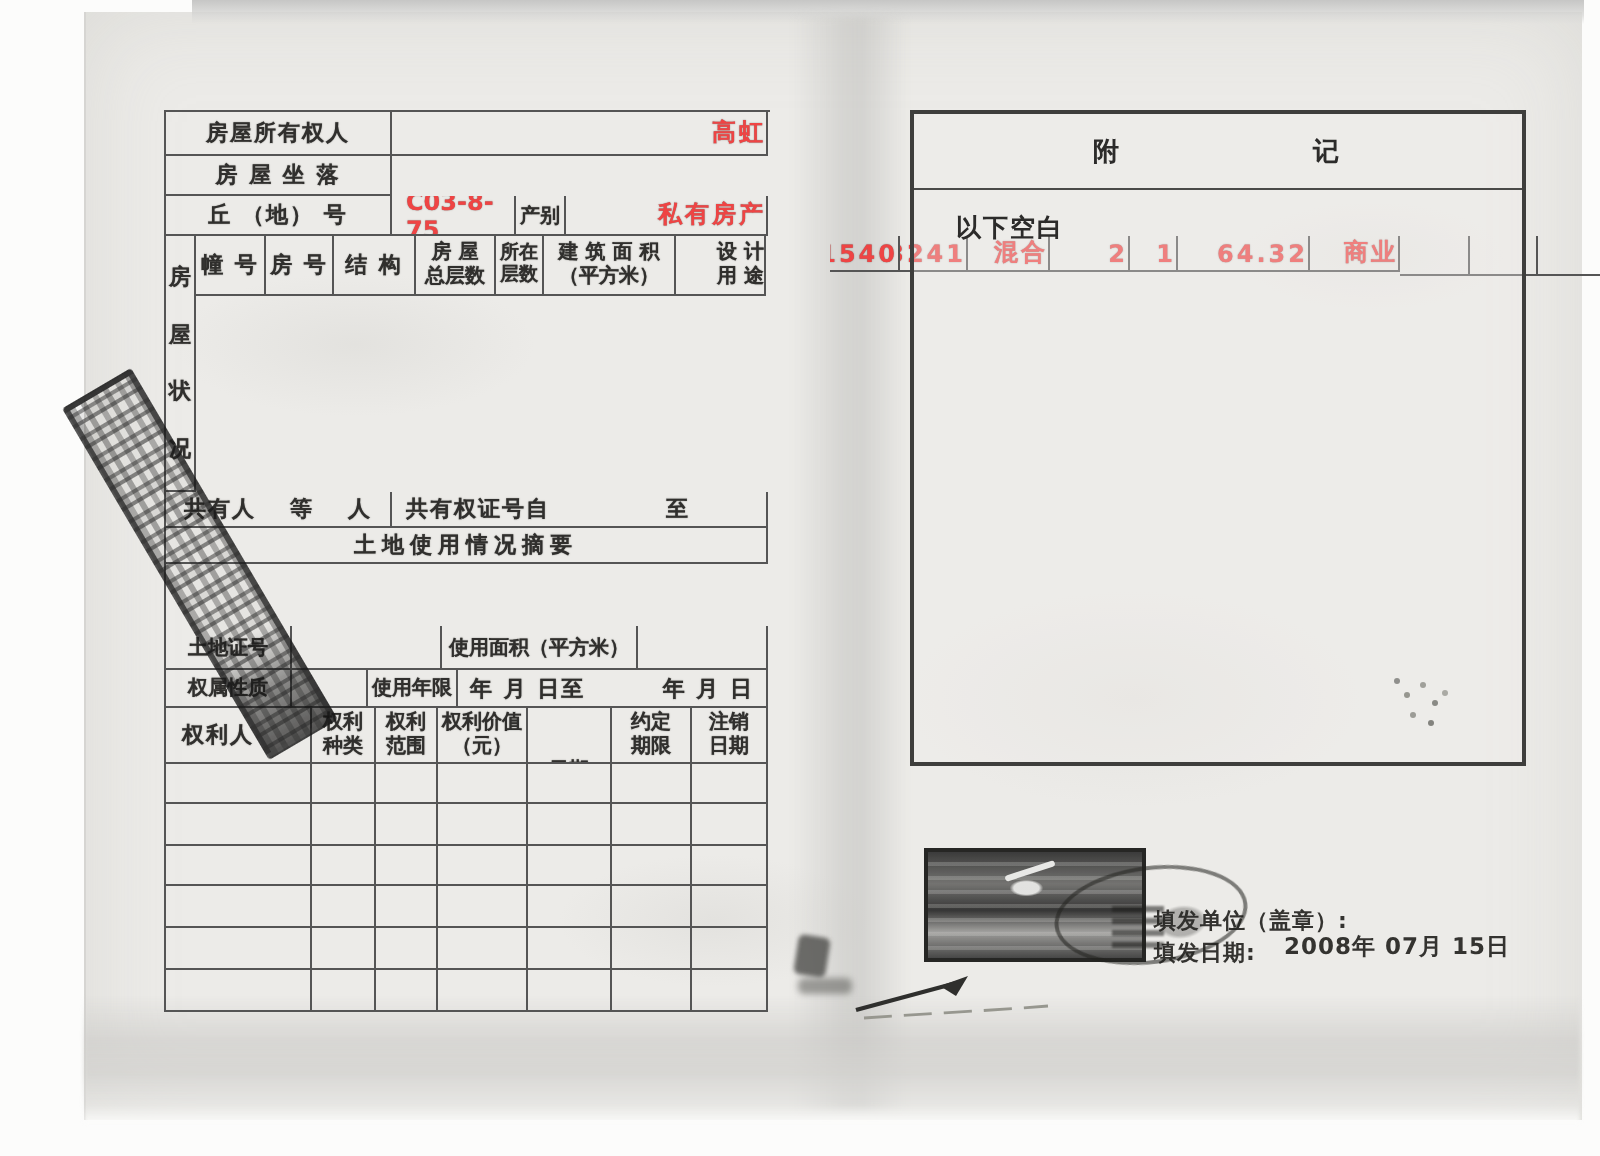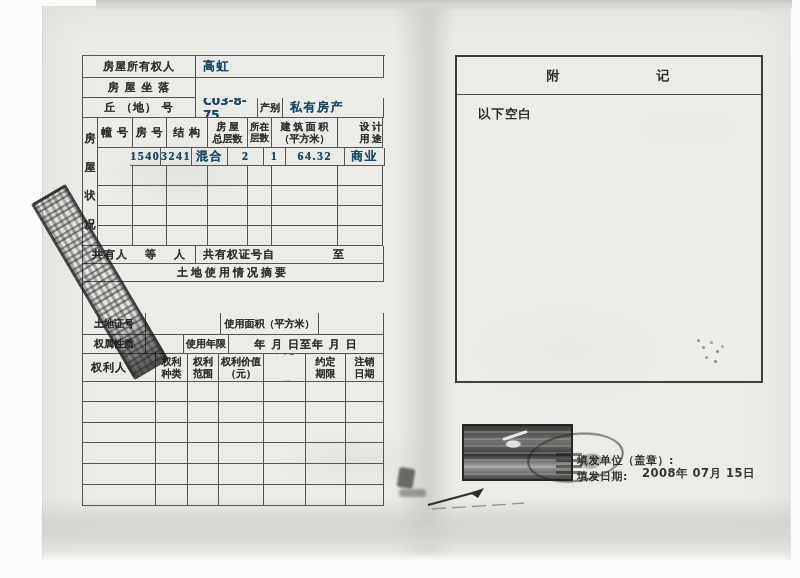--- a/index.html
+++ b/index.html
@@ -19,26 +19,26 @@
   .band-bottom{position:absolute;left:42px;top:498px;width:748px;height:64px;filter:blur(1px);
     background:linear-gradient(180deg,rgba(214,213,210,0),rgba(203,202,199,.6) 35%,rgba(211,210,207,.78) 60%,rgba(232,232,230,.45) 85%,rgba(253,253,252,.95));}
 
   
   .tbl{position:absolute;border-top:1px solid #555;border-left:1px solid #555;box-sizing:border-box;z-index:3;}
   .trow{display:flex;}
   .cell{box-sizing:border-box;border-right:1px solid #555;border-bottom:1px solid #555;
     display:flex;align-items:center;justify-content:center;font-size:11px;font-weight:bold;
     letter-spacing:1px;color:#302f2d;text-shadow:0 0 .6px rgba(45,45,42,.7);overflow:hidden;}
   .left{justify-content:flex-start;padding-left:7px;}
-  .val{font-size:12px;color:#0c4a6e;letter-spacing:1.5px;}
+  .val{font-size:12px;color:#ef4444;letter-spacing:1.5px;justify-content:flex-end;}
   .two{flex-direction:column;line-height:1.15;font-size:10px;letter-spacing:0;}
   .two span{display:block;}
   .sm{font-size:10px;letter-spacing:0;}
   .vlabel{flex-direction:column;justify-content:space-around;padding:6px 0;font-size:11px;letter-spacing:0;}
-  .colwrap{display:flex;flex-direction:column;font-family:Liberation Serif, serif;}
+  .colwrap{display:flex;flex-direction:row;}
 
   
   .remarks{position:absolute;left:455px;top:55px;width:308px;height:328px;border:2px solid #3e3e3c;
     box-sizing:border-box;z-index:3;background:rgba(240,239,236,.35);}
   .remarks-head{height:37px;border-bottom:1px solid #4a4a48;display:flex;align-items:center;
     justify-content:center;column-gap:95px;font-size:13px;font-weight:bold;letter-spacing:2px;}
   .remarks-body{padding:11px 0 0 21px;font-size:12.5px;font-weight:bold;letter-spacing:1px;}
 
   
   .ftxt{position:absolute;font-size:11px;font-weight:bold;letter-spacing:.5px;color:#343330;z-index:4;}
@@ -232,21 +232,21 @@
       <div class="cell" style="width:65px;"></div>
     </div>
     <div class="trow" style="height:19px;">
       <div class="cell sm" style="width:63px;">
           <span>权属性质</span>
         </div>
       <div class="cell" style="width:38px;"></div>
       <div class="cell sm" style="width:45px;">
           <span>使用年限</span>
         </div>
-      <div class="cell" style="width:155px;justify-content:center;padding:0 6px;">
+      <div class="cell" style="width:155px;justify-content:space-between;padding:0 6px;">
         <span>年  月  日至</span>
         <span>年  月  日</span>
       </div>
     </div>
 
     <div class="trow" style="height:28px;">
       <div class="cell left" style="width:73px;padding-left:8px;">
           <span>权利人</span>
         </div>
       <div class="cell two" style="width:32px;">

